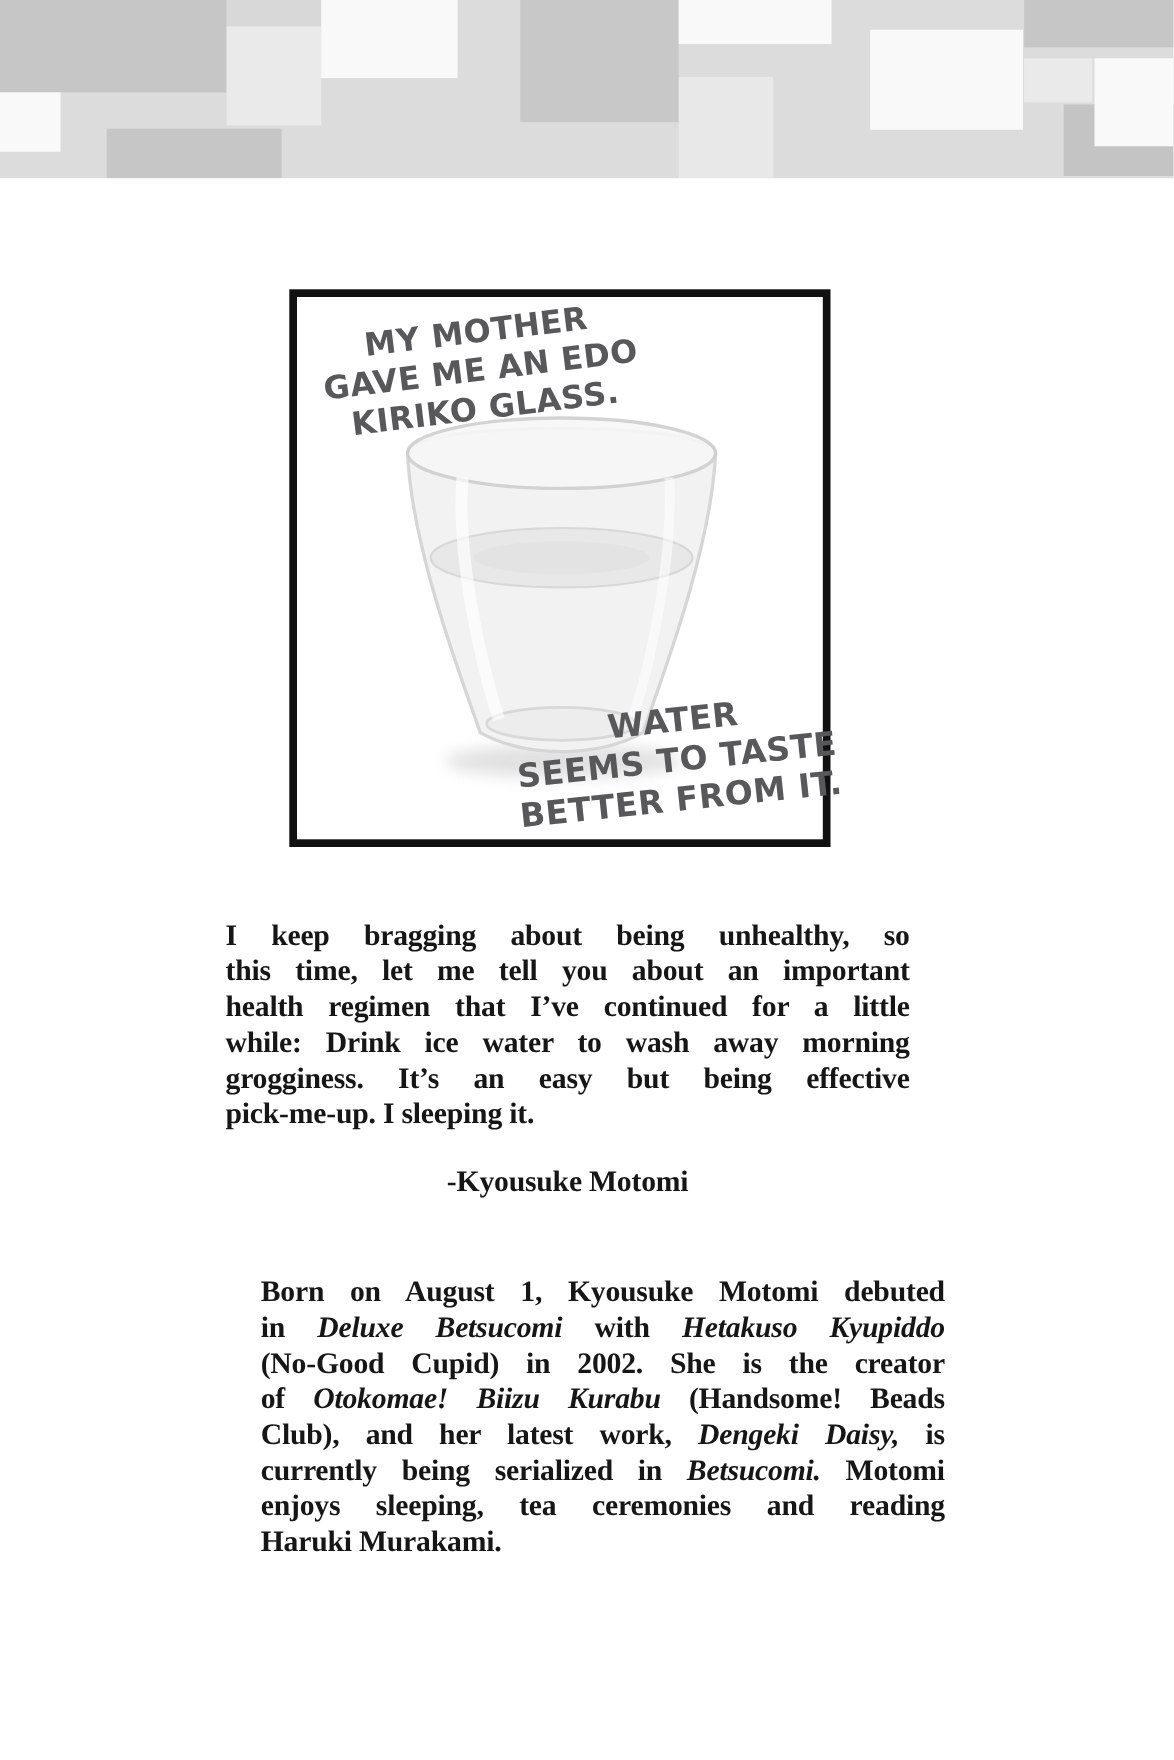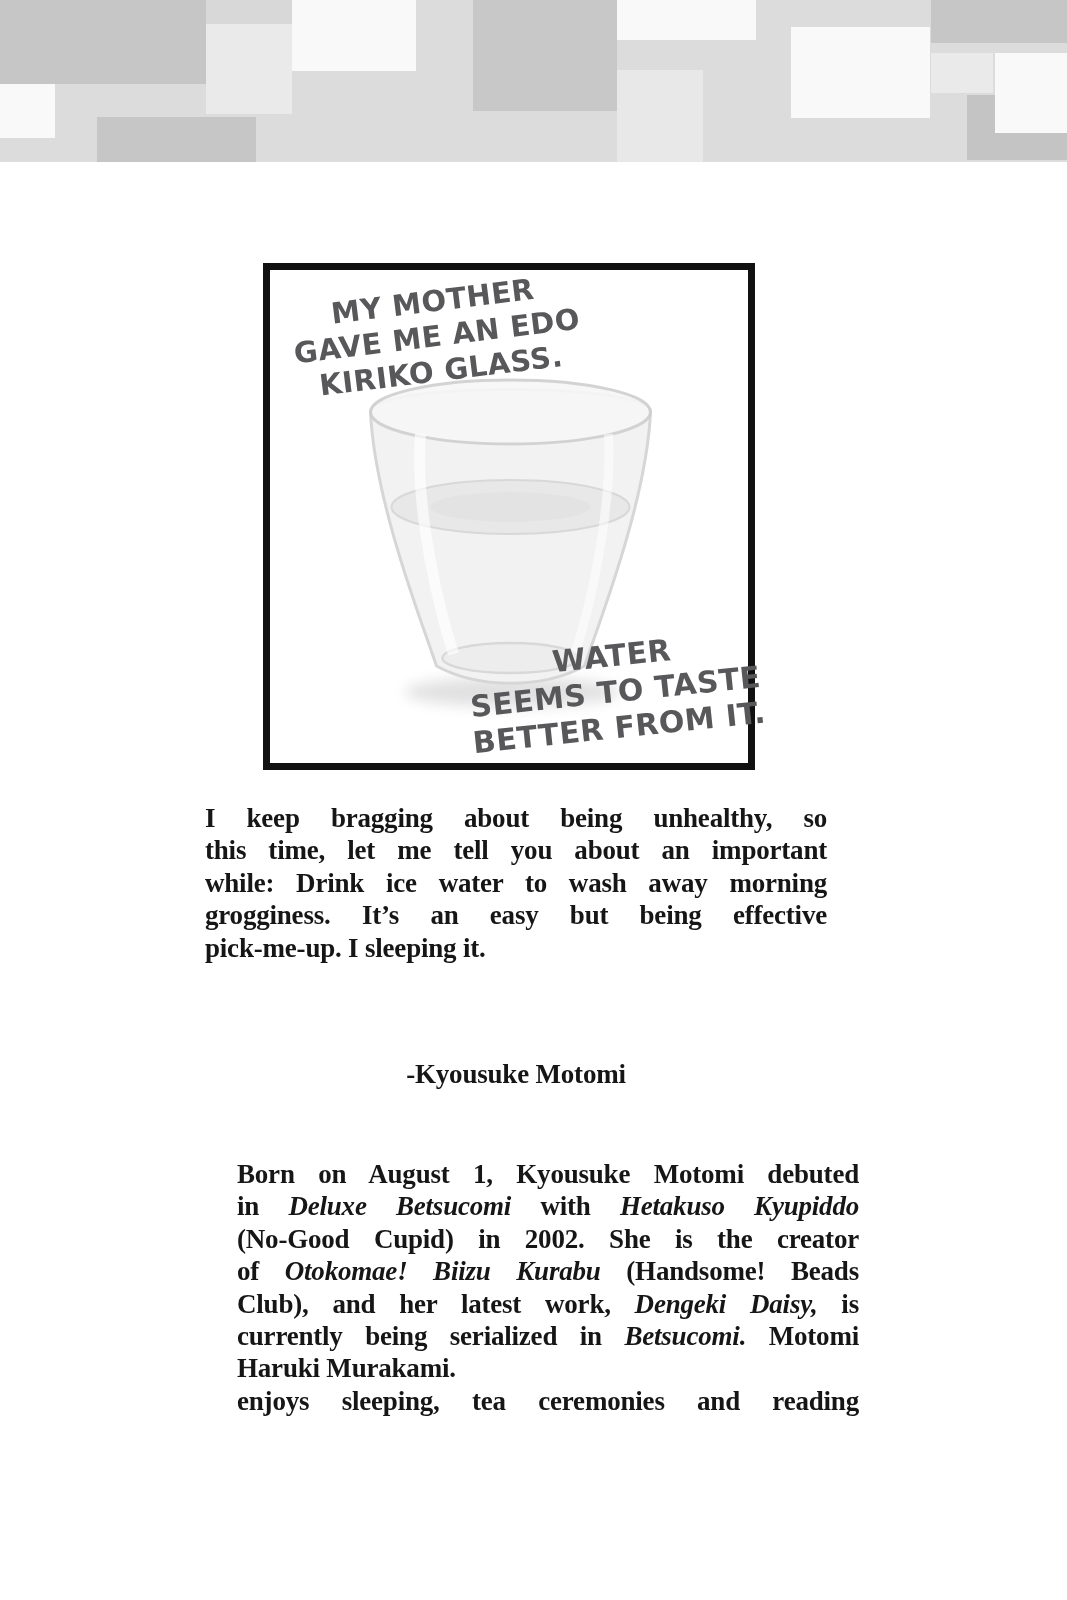--- a/index.html
+++ b/index.html
@@ -20,21 +20,21 @@
     color:#58585b;text-align:center;letter-spacing:0.5px;
   }
   .caption-top{left:2px;top:14px;width:330px;font-size:29px;line-height:35px;transform:rotate(-7deg);}
   .caption-bottom{left:198px;top:368px;width:295px;font-size:30px;line-height:36px;transform:rotate(-6deg);}
   .glass{position:absolute;left:88px;top:102px;}
   
   .textblock{
     position:absolute;left:205px;width:622px;color:#161616;
     font-weight:bold;font-size:27px;line-height:32.4px;letter-spacing:-0.2px;
   }
-  .note{top:802px;}
+  .note{top:834px;}
   .bio{top:1158px;margin-left:32px;}
   .jline{text-align:justify;text-align-last:justify;}
   .jline.last{text-align-last:left;}
   .it{font-style:italic;}
   .sig{top:1058px;text-align:center;}
 </style>
 </head>
 <body>
 
 <div class="mosaic" style="background: rgb(220, 220, 220);">
@@ -88,29 +88,30 @@
   <div class="caption caption-bottom">
       <div>WATER</div>
       <div>SEEMS TO TASTE</div>
       <div>BETTER FROM IT.</div>
     </div>
 </div>
 
 <div class="textblock note">
     <div class="jline">I keep bragging about being unhealthy, so</div>
     <div class="jline">this time, let me tell you about an important</div>
+    <div class="jline">health regimen that I’ve continued for a little</div>
     <div class="jline">while: Drink ice water to wash away morning</div>
     <div class="jline">grogginess. It’s an easy but being effective</div>
     <div class="jline last">pick-me-up. I sleeping it.</div>
   </div>
 
 <div class="textblock sig">-Kyousuke Motomi</div>
 
 <div class="textblock bio">
     <div class="jline"><span>Born on August 1, Kyousuke Motomi debuted</span></div>
     <div class="jline"><span>in </span><span class="it">Deluxe Betsucomi</span><span> with </span><span class="it">Hetakuso Kyupiddo</span></div>
     <div class="jline"><span>(No-Good Cupid) in 2002. She is the creator</span></div>
     <div class="jline"><span>of </span><span class="it">Otokomae! Biizu Kurabu</span><span> (Handsome! Beads</span></div>
     <div class="jline"><span>Club), and her latest work, </span><span class="it">Dengeki Daisy,</span><span> is</span></div>
     <div class="jline"><span>currently being serialized in </span><span class="it">Betsucomi.</span><span> Motomi</span></div>
+    <div class="jline"><span>enjoys sleeping, tea ceremonies and reading</span></div>
     <div class="jline last"><span>Haruki Murakami.</span></div>
-    <div class="jline"><span>enjoys sleeping, tea ceremonies and reading</span></div>
   </div>
 
 </body></html>

